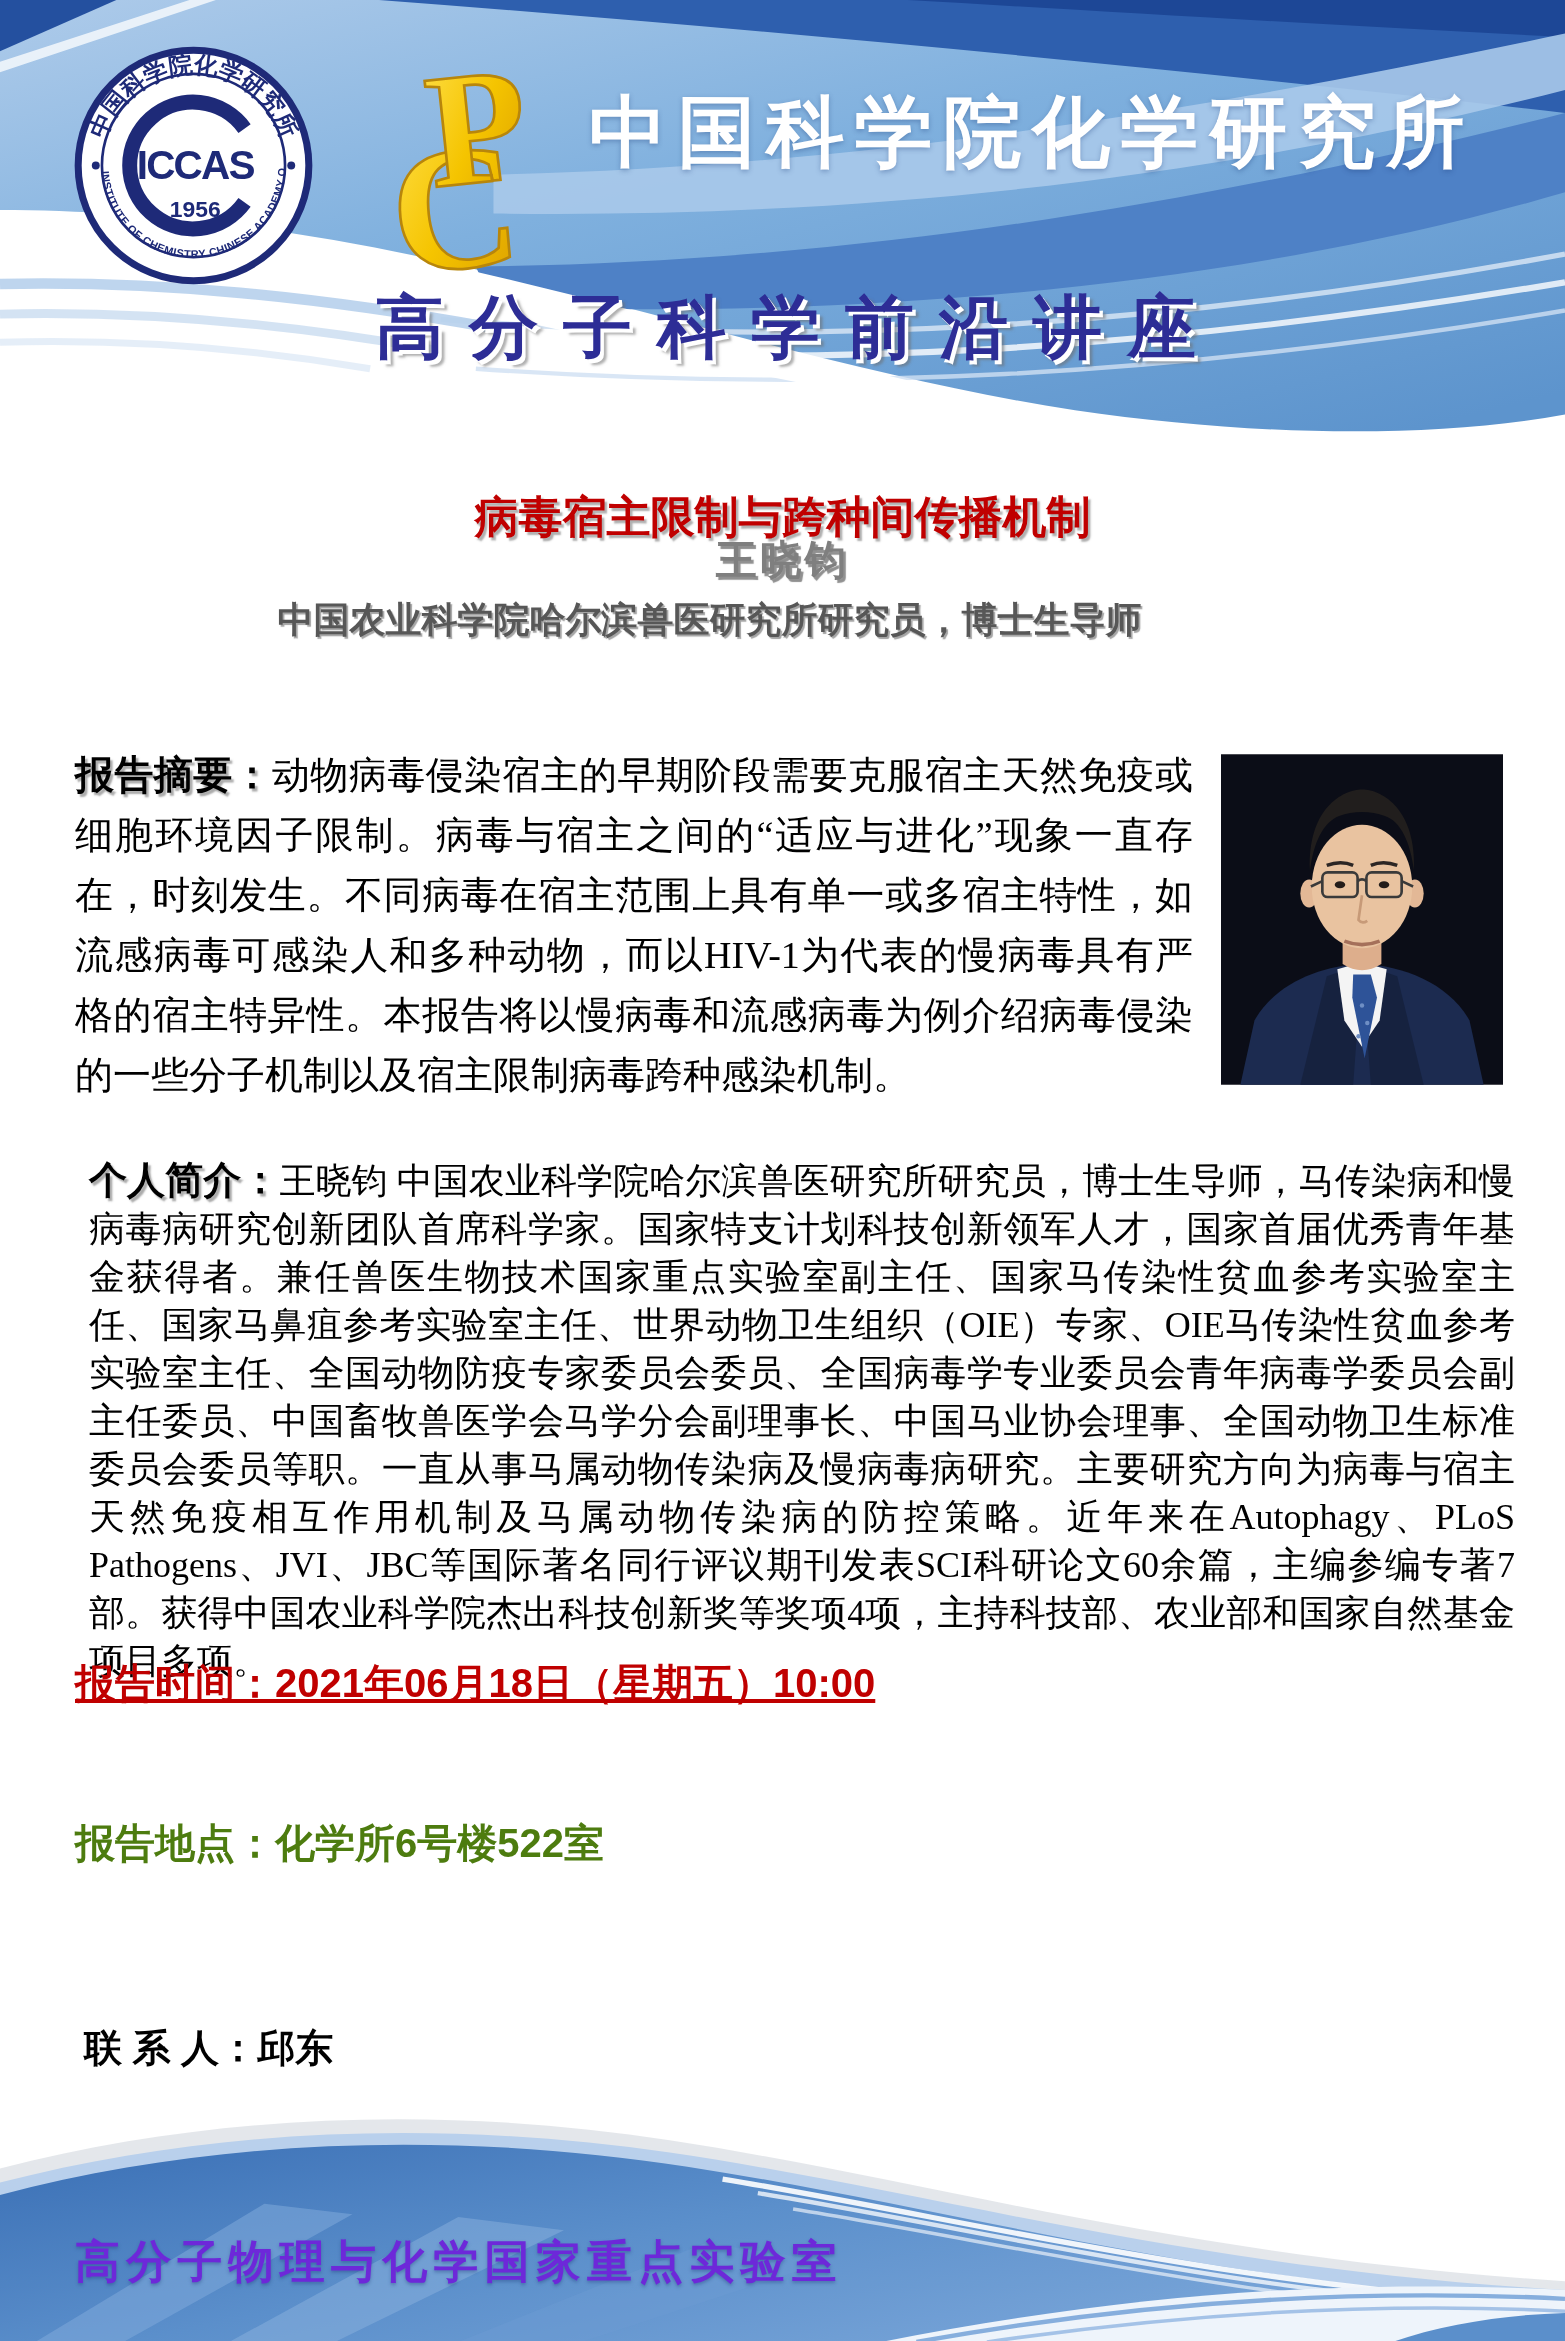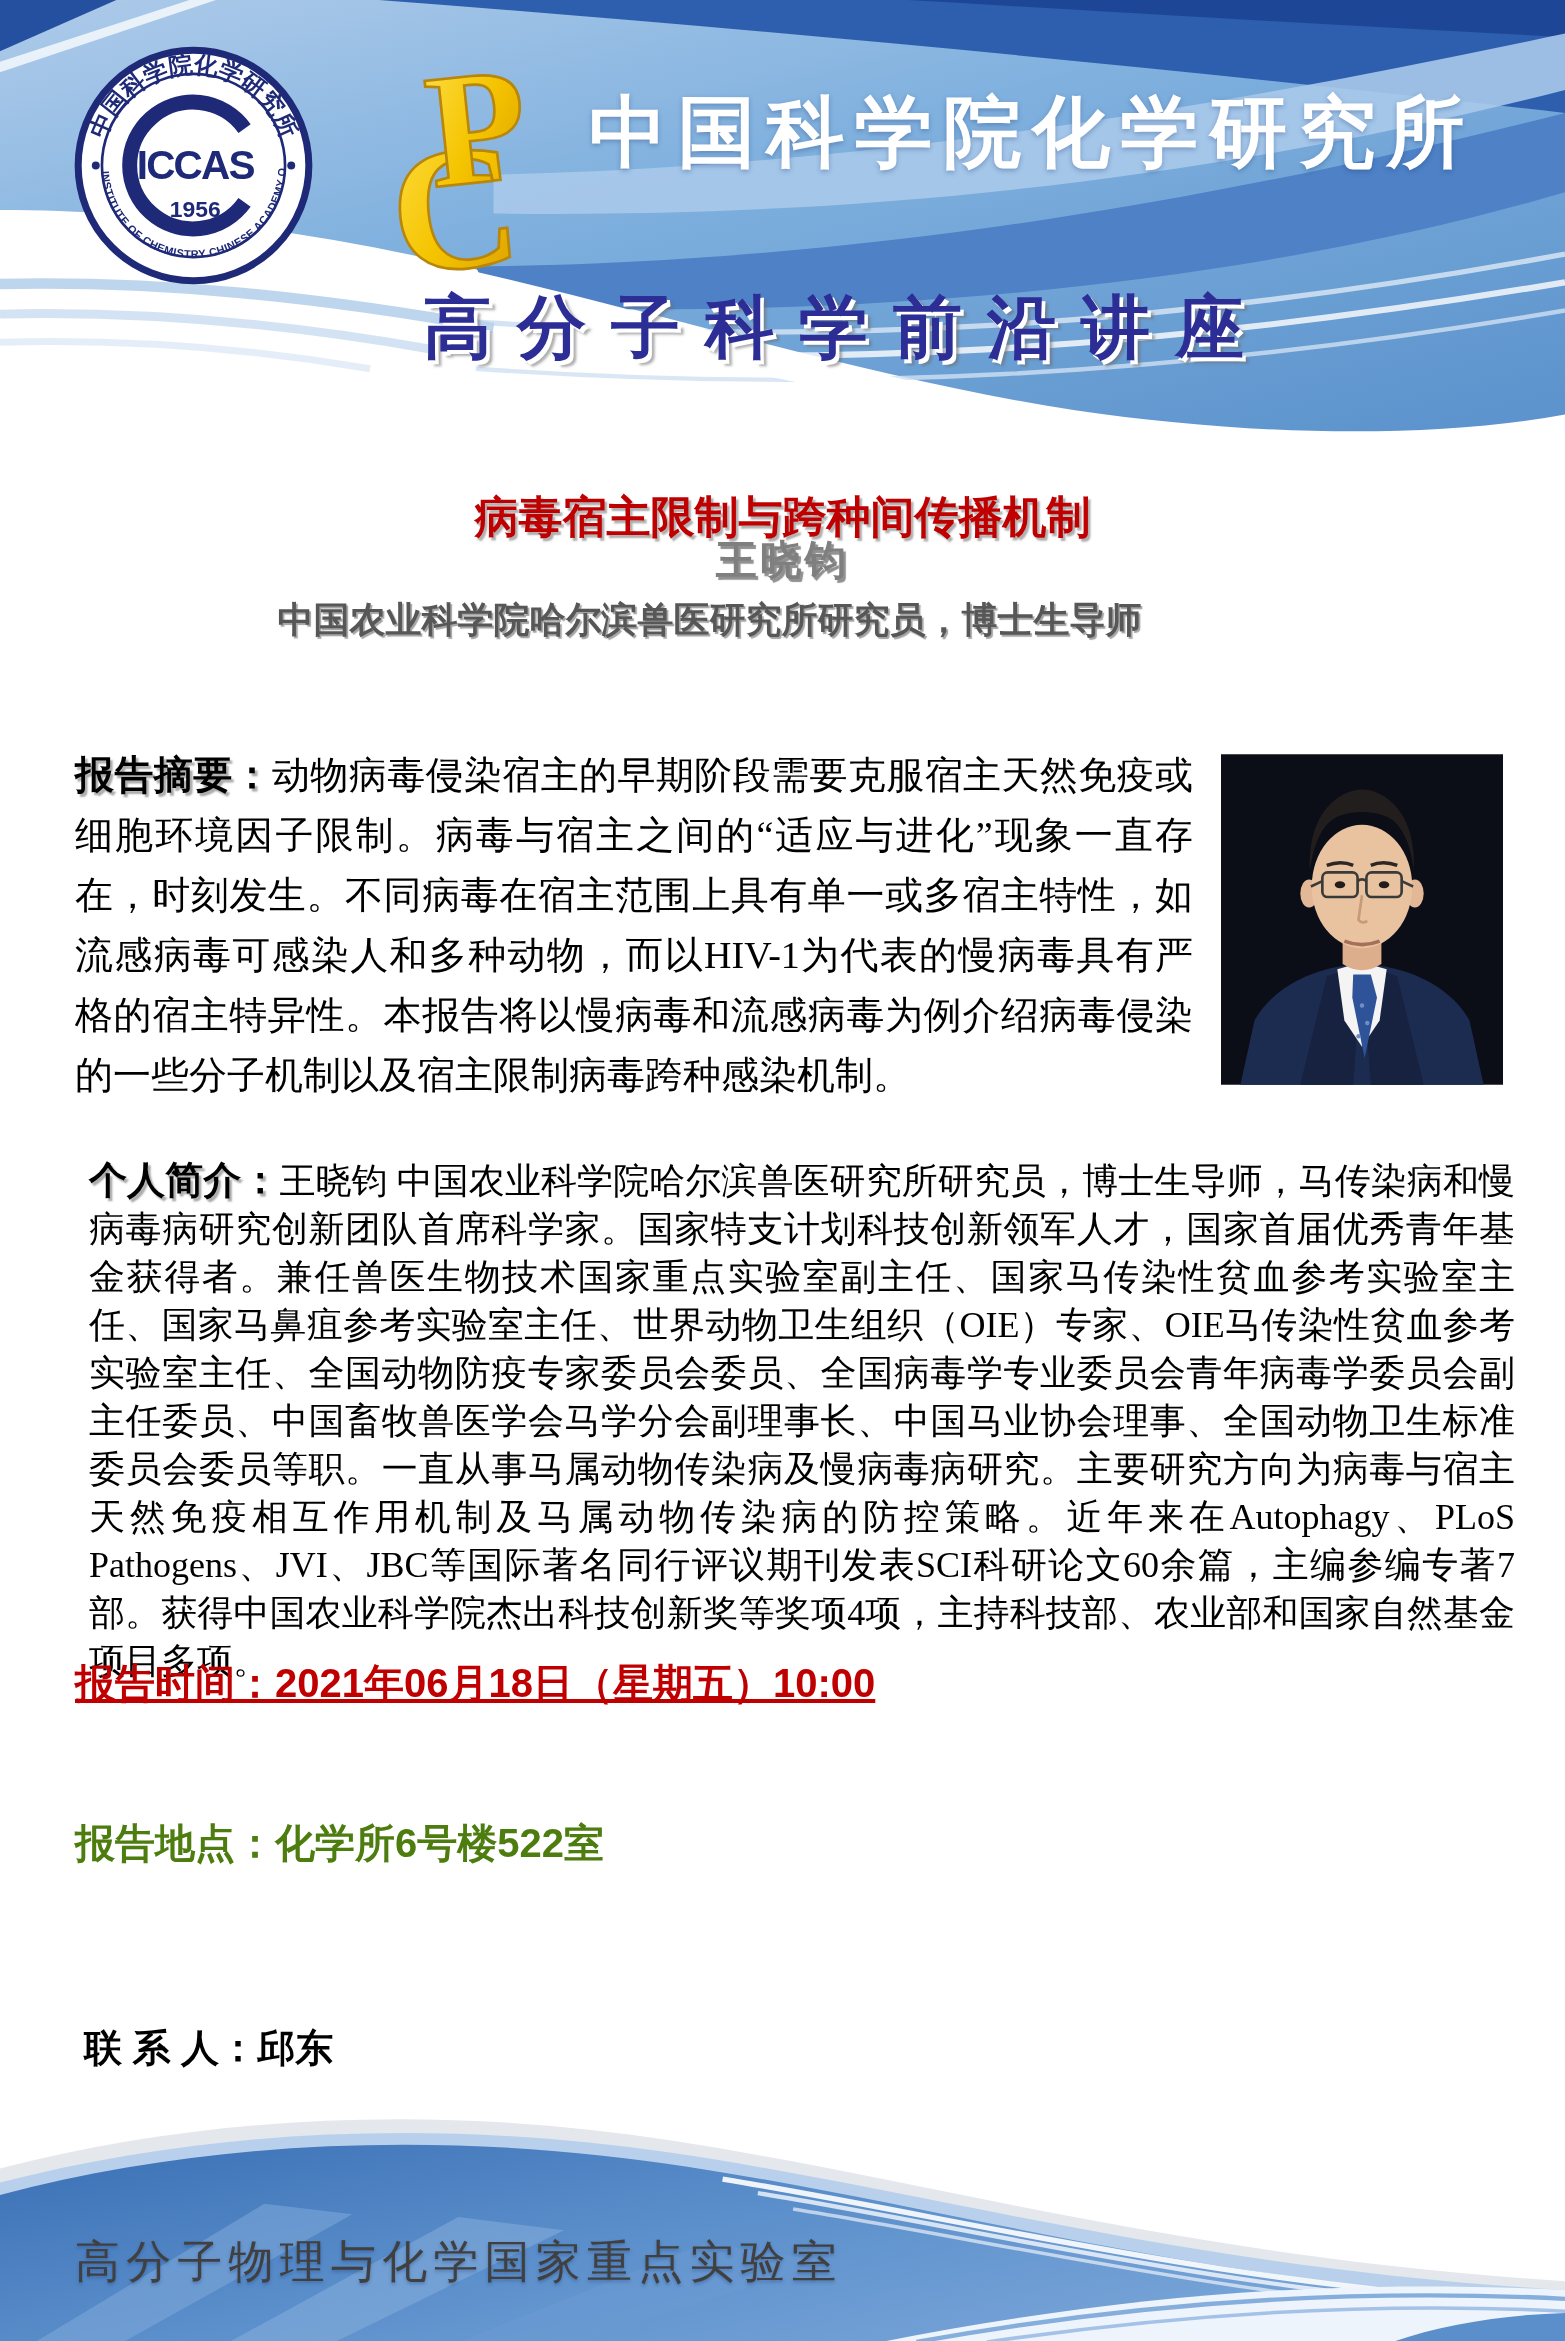--- a/index.html
+++ b/index.html
@@ -8,21 +8,21 @@
 
   
   .header-art{position:absolute;top:0;left:0;width:1565px;height:494px;}
   .iccas-logo{position:absolute;top:44px;left:72px;width:243px;height:243px;}
   .pc-logo{position:absolute;top:35px;left:379px;width:185px;height:247px;}
   .header-title{position:absolute;top:81px;left:589px;width:934px;
       font-size:78px;font-weight:bold;color:#ffffff;letter-spacing:10.6px;white-space:nowrap;
       text-shadow:0 1.8px 5.3px rgba(30,60,120,.35);}
   .series-title{position:absolute;top:282px;left:375px;
       font-size:69px;font-weight:bold;color:#2d2d96;letter-spacing:25px;white-space:nowrap;
-      text-shadow:3.5px 3.5px 0 #ffffff,6.2px 6.2px 2.6px rgba(110,110,110,.55);margin-left:48px;}
+      text-shadow:3.5px 3.5px 0 #ffffff,6.2px 6.2px 2.6px rgba(110,110,110,.55);}
 
   
   .lecture-title{position:absolute;top:472px;left:0;width:1565px;text-align:center;
       font-size:44px;font-weight:bold;color:#c00000;
       text-shadow:2.6px 2.6px 1.8px rgba(140,140,140,.7);margin-top:16px;}
   .speaker-name{position:absolute;top:533px;left:0;width:1565px;text-align:center;
       font-size:41px;font-weight:bold;color:#7f7f7f;letter-spacing:3.5px;
       text-shadow:2.6px 2.6px 0.9px rgba(70,70,70,.6);}
   .speaker-affiliation{position:absolute;top:596px;left:0;width:1419px;text-align:center;
       font-size:36px;font-weight:bold;color:#575757;
@@ -47,21 +47,21 @@
   .schedule-time{position:absolute;top:1656px;left:75px;font-size:40px;font-weight:bold;color:#c00000;text-decoration:underline;}
   .schedule-venue{position:absolute;top:1816px;left:75px;font-size:40px;font-weight:bold;color:#4d7c0f;}
 
   
   .contact-person{position:absolute;top:2023px;left:84px;font-size:38px;font-weight:bold;color:#000;}
   .contact-phone{position:absolute;top:2023px;left:917px;font-size:38px;font-weight:bold;color:#000;}
 
   
   .footer-art{position:absolute;left:0;bottom:0;width:1565px;height:244px;}
   .footer-text{position:absolute;top:2232px;left:75px;
-      font-size:45px;font-weight:normal;color:#404040;letter-spacing:6.2px;white-space:nowrap;
+      font-size:45px;font-weight:bold;color:#6d28d9;letter-spacing:6.2px;white-space:nowrap;
       text-shadow:0 1.8px 3.5px rgba(30,60,120,.4);}
 </style>
 </head>
 <body>
 
 <div class="poster">
 
   <svg class="header-art" viewBox="0 0 1776 560" preserveAspectRatio="none">
     <defs>
       <linearGradient id="hg" x1="0" y1="0" x2="0.9" y2="1">

